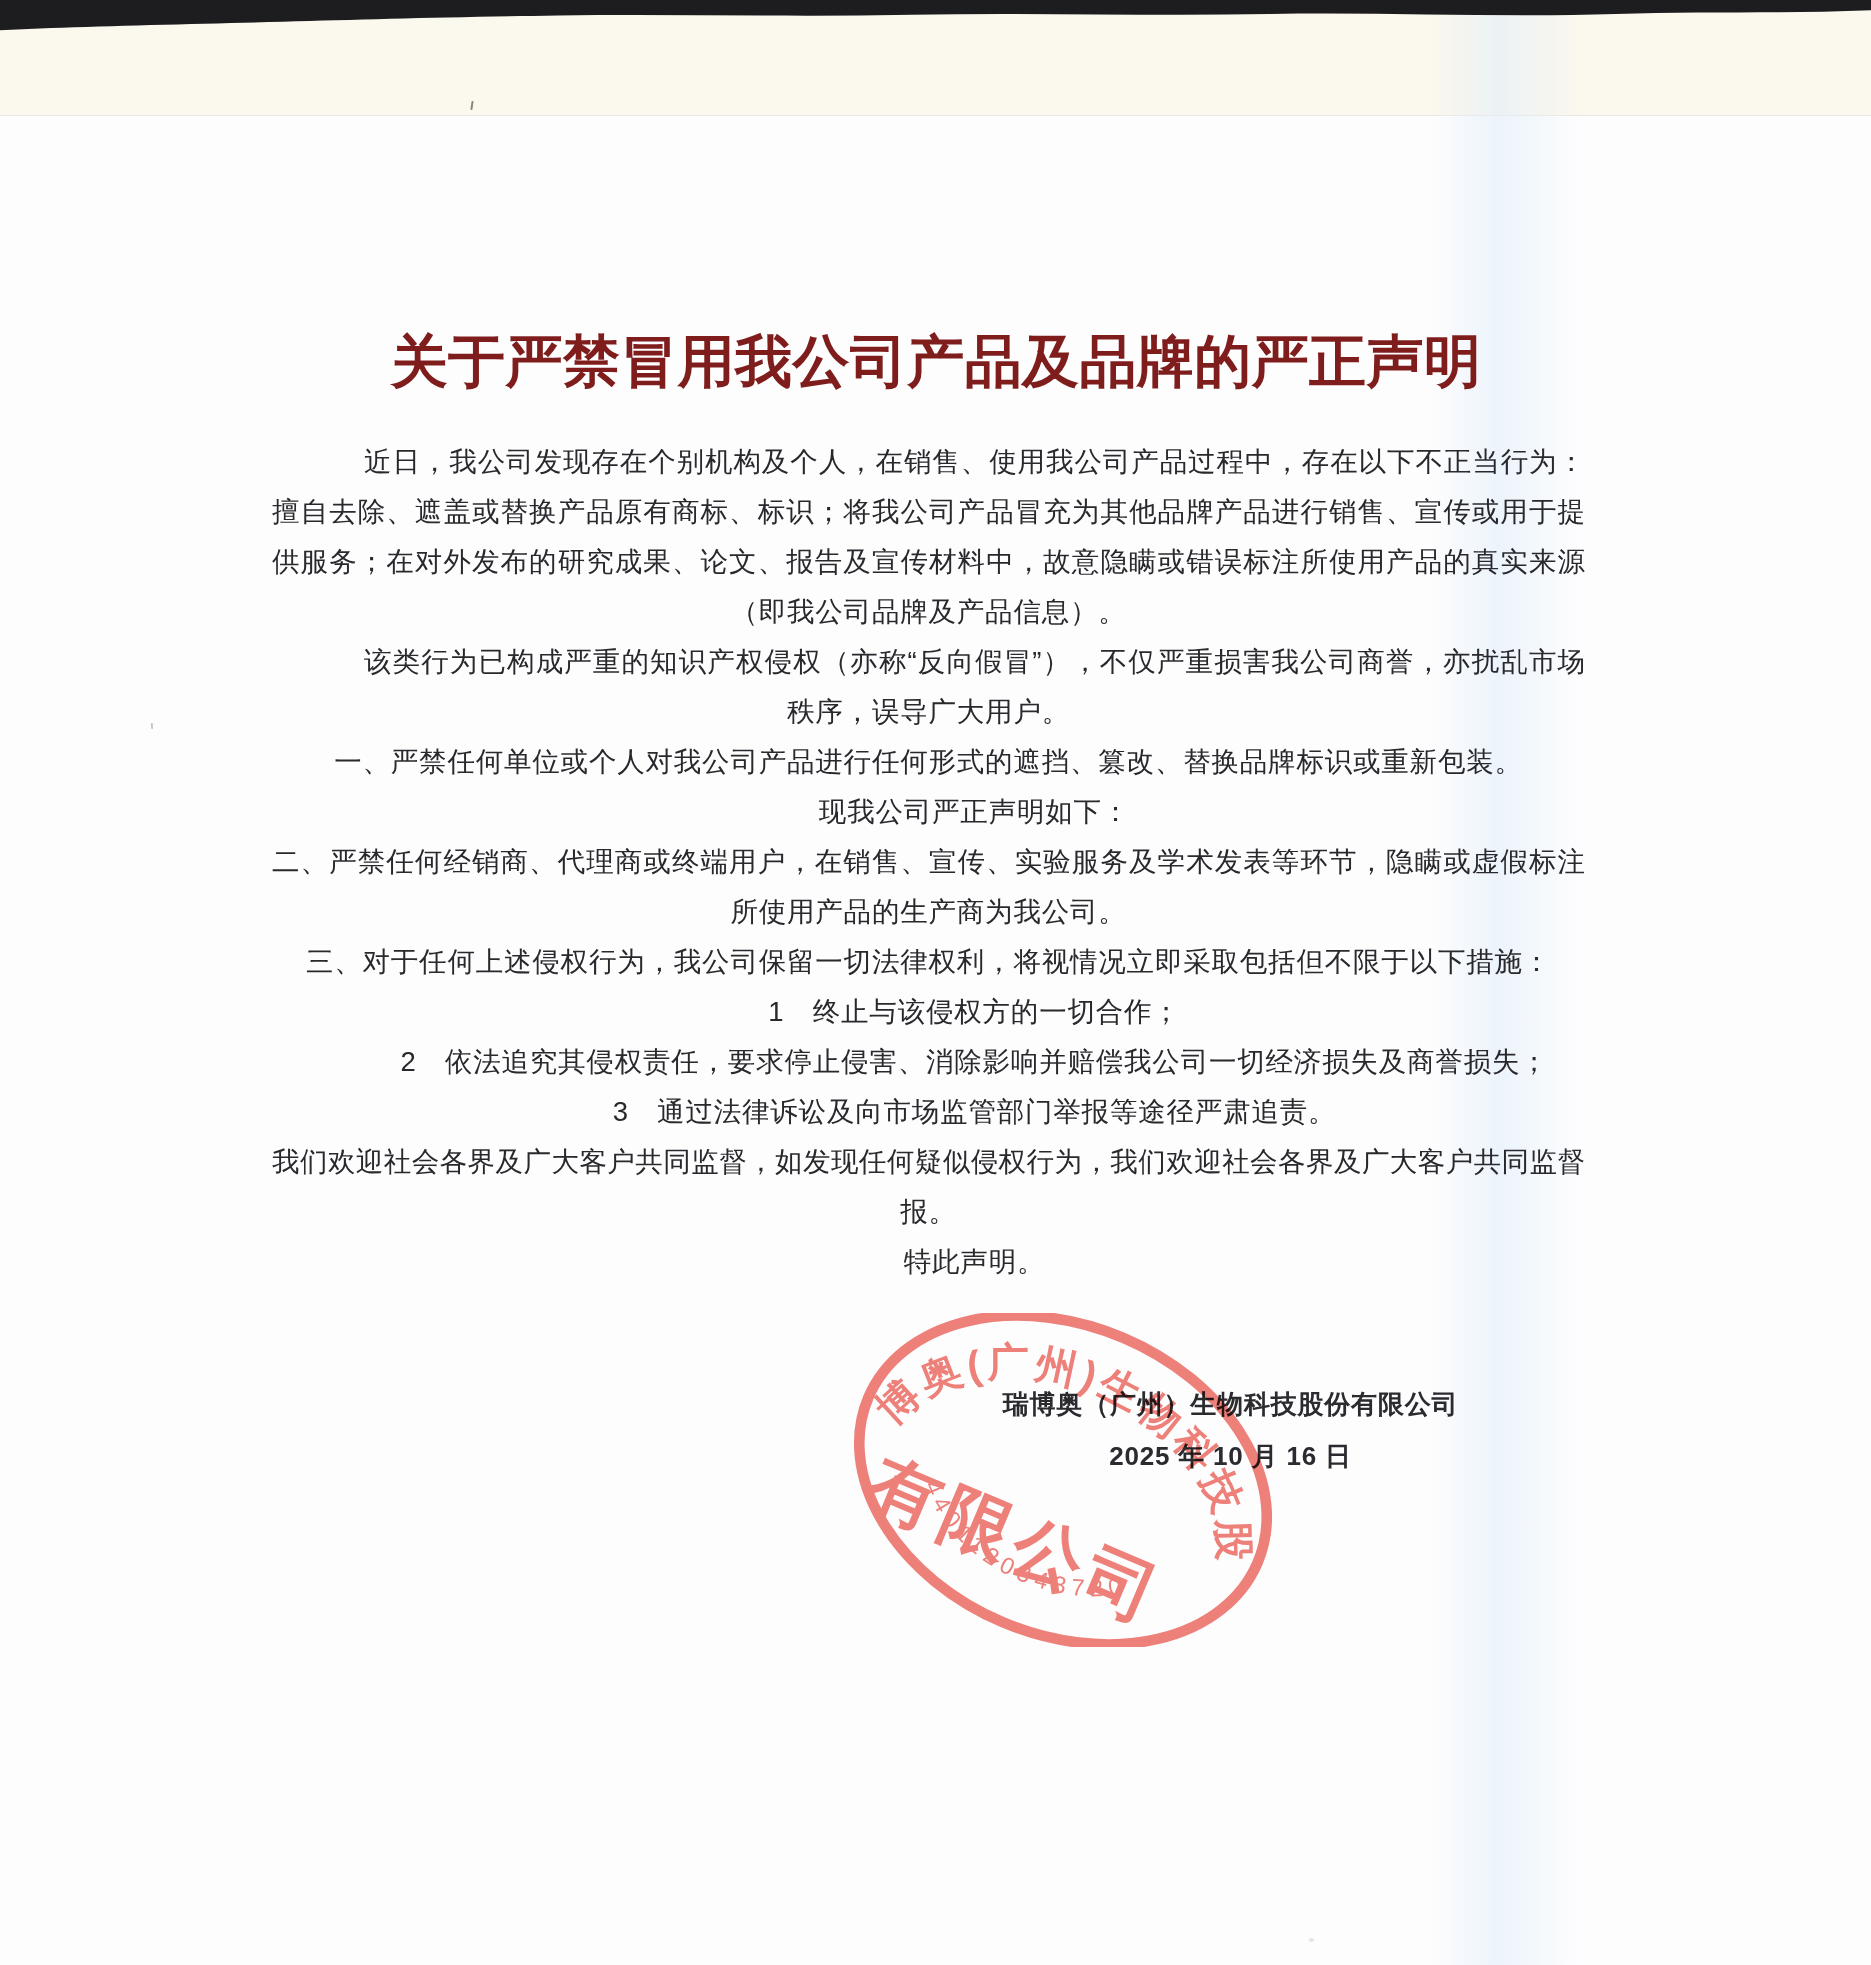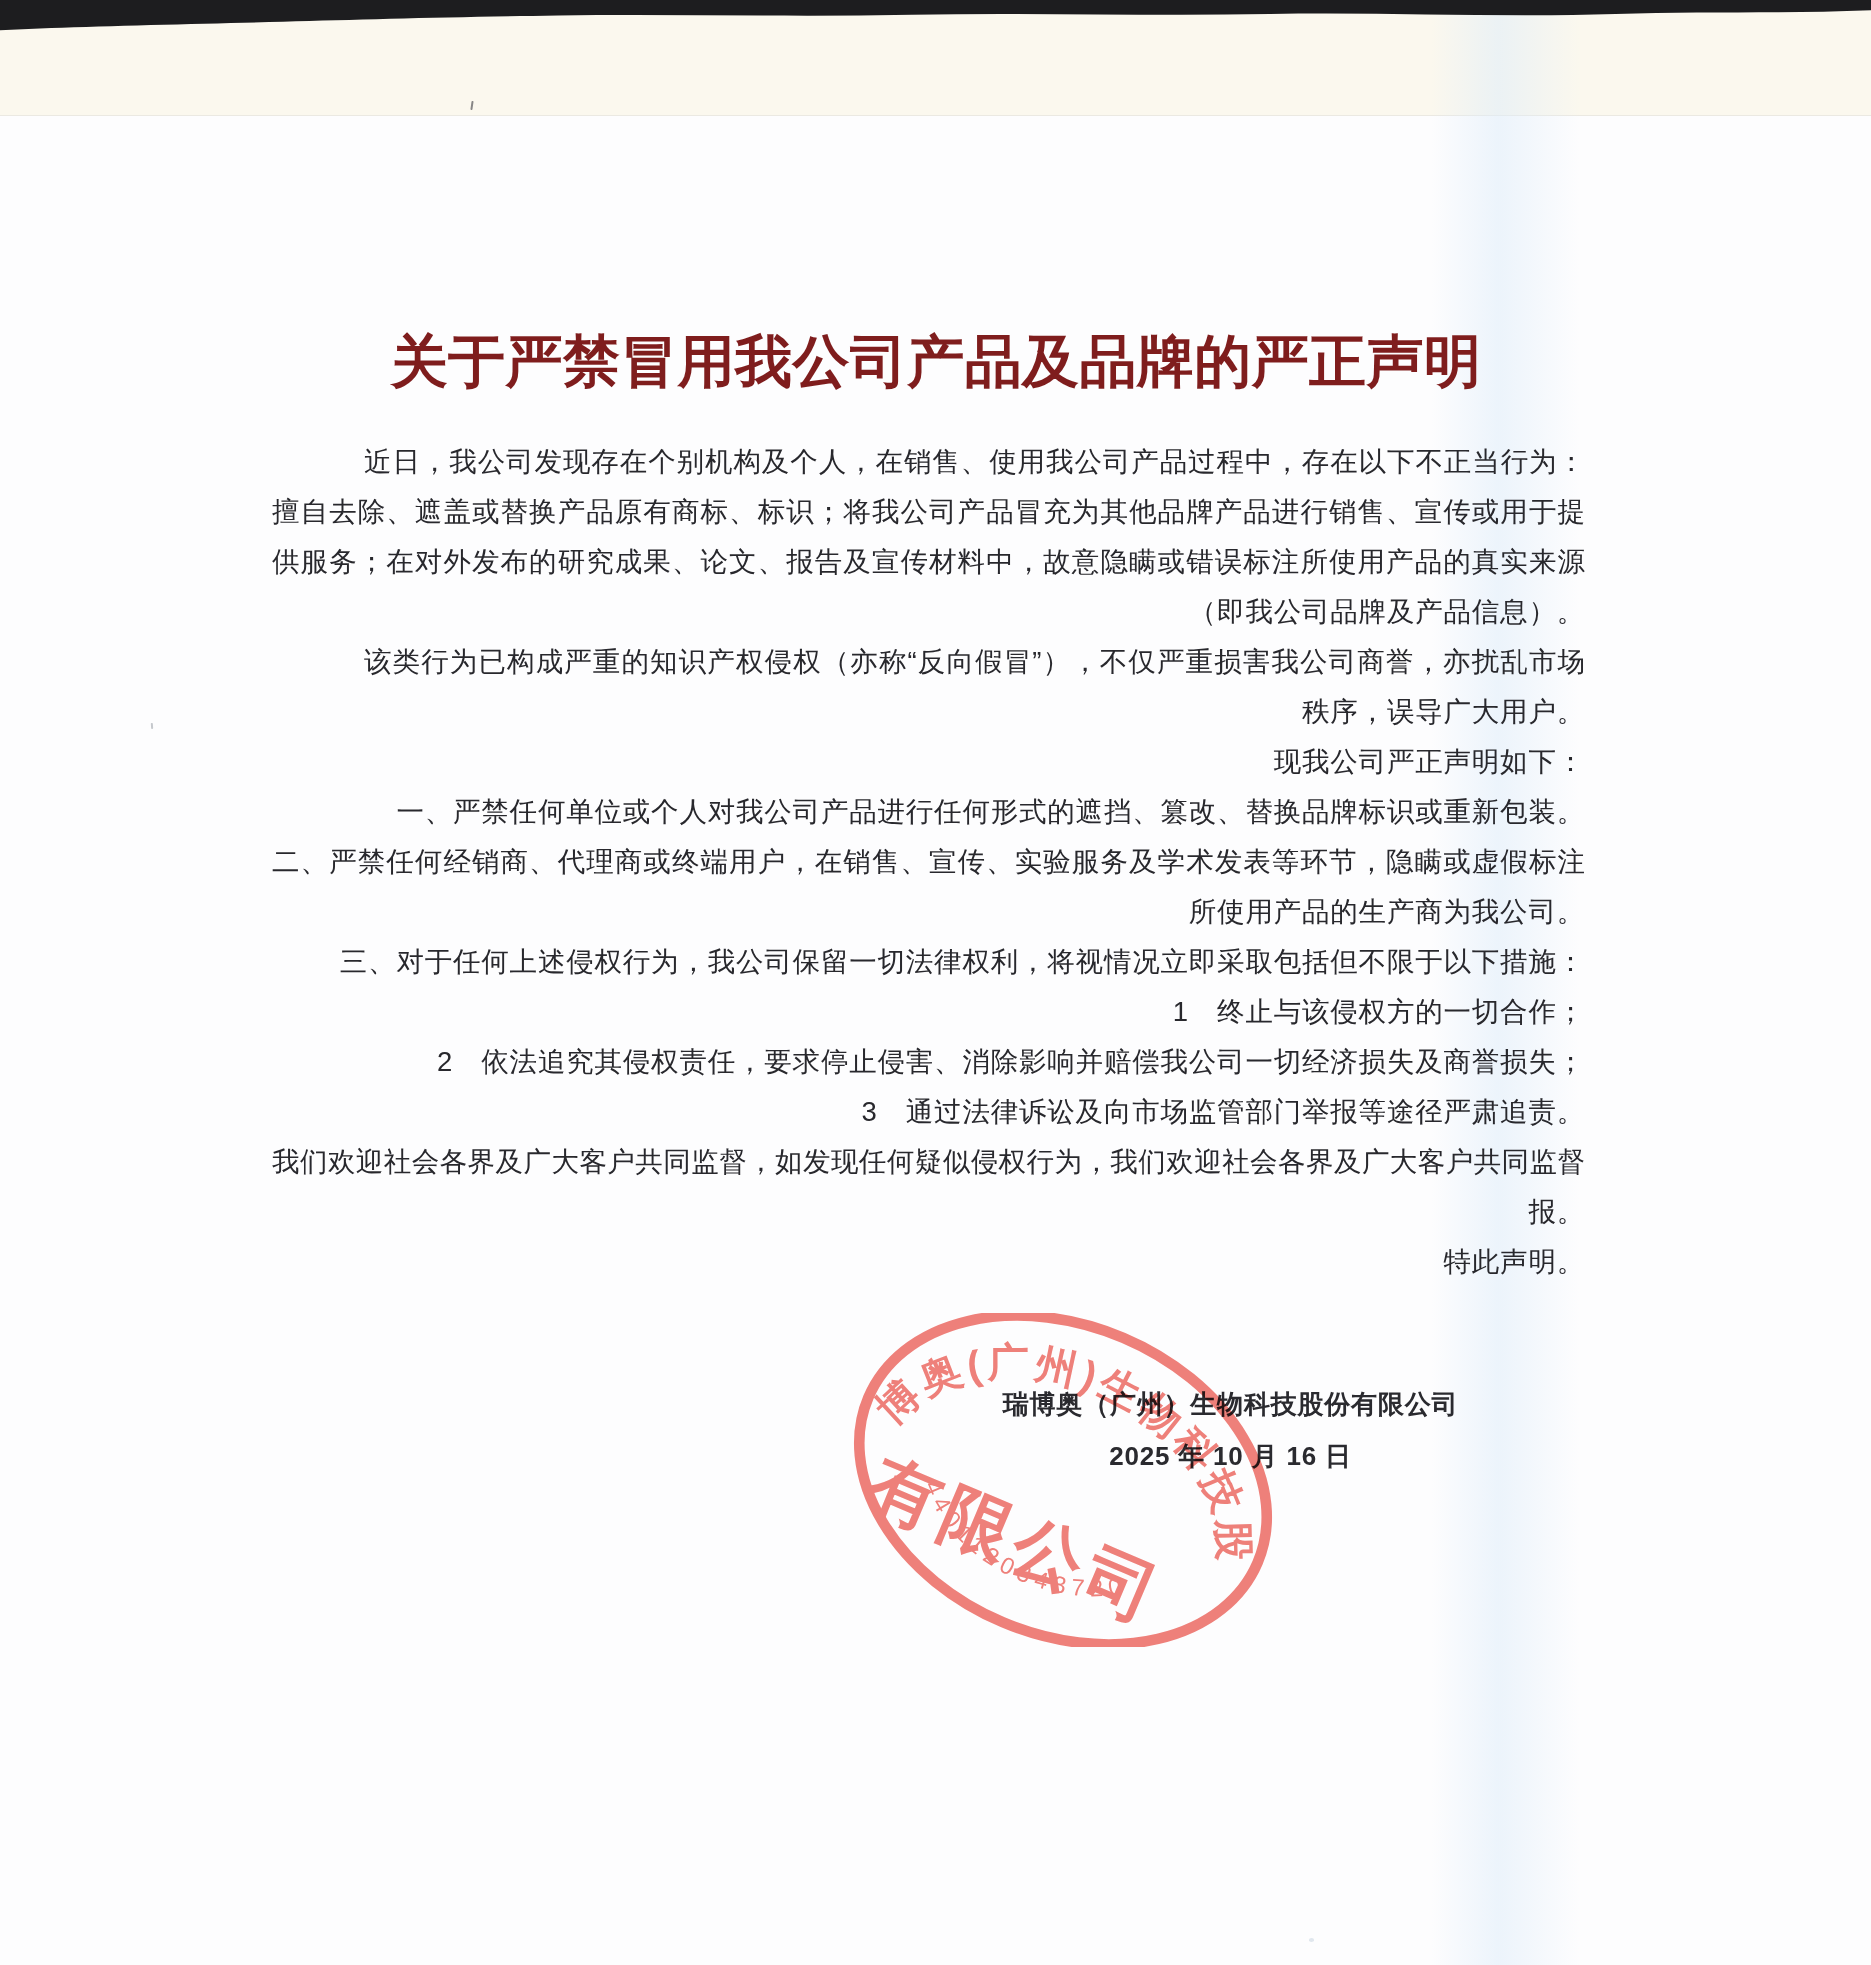--- a/index.html
+++ b/index.html
@@ -29,21 +29,21 @@
     font-size:57px;font-weight:700;letter-spacing:0.4px;
     color:#7f1d1d;
   }
   .body-block{
     position:absolute;left:272px;top:437px;width:1313px;
     font-size:27.5px;letter-spacing:0.8px;
   }
   .line{
     height:50px;line-height:50px;
     white-space:pre-wrap;
-    text-align:right;
+    text-align:center;
   }
   .line.fill{text-align:justify;text-align-last:justify;letter-spacing:0;}
   .signature{
     position:absolute;left:916px;top:1378px;width:629px;
     text-align:center;font-size:26px;color:#2a2a2f;letter-spacing:0.8px;font-weight:bold;
   }
   .signature .sig-line{height:52px;line-height:52px;}
   
   .stamp{
     position:absolute;left:839px;top:1313px;width:448px;height:334px;
@@ -71,22 +71,22 @@
 
   <h1 class="title">关于严禁冒用我公司产品及品牌的严正声明</h1>
 
   <div class="body-block" id="body-lines">
       <div class="line fill" style="padding-left: 92px;">近日，我公司发现存在个别机构及个人，在销售、使用我公司产品过程中，存在以下不正当行为：</div>
       <div class="line fill" style="padding-left: 0px;">擅自去除、遮盖或替换产品原有商标、标识；将我公司产品冒充为其他品牌产品进行销售、宣传或用于提</div>
       <div class="line fill" style="padding-left: 0px;">供服务；在对外发布的研究成果、论文、报告及宣传材料中，故意隐瞒或错误标注所使用产品的真实来源</div>
       <div class="line" style="padding-left: 0px;">（即我公司品牌及产品信息）。</div>
       <div class="line fill" style="padding-left: 92px;">该类行为已构成严重的知识产权侵权（亦称“反向假冒”），不仅严重损害我公司商誉，亦扰乱市场</div>
       <div class="line" style="padding-left: 0px;">秩序，误导广大用户。</div>
+      <div class="line" style="padding-left: 0px;">一、严禁任何单位或个人对我公司产品进行任何形式的遮挡、篡改、替换品牌标识或重新包装。</div>
       <div class="line" style="padding-left: 92px;">现我公司严正声明如下：</div>
-      <div class="line" style="padding-left: 0px;">一、严禁任何单位或个人对我公司产品进行任何形式的遮挡、篡改、替换品牌标识或重新包装。</div>
       <div class="line fill" style="padding-left: 0px;">二、严禁任何经销商、代理商或终端用户，在销售、宣传、实验服务及学术发表等环节，隐瞒或虚假标注</div>
       <div class="line" style="padding-left: 0px;">所使用产品的生产商为我公司。</div>
       <div class="line" style="padding-left: 0px;">三、对于任何上述侵权行为，我公司保留一切法律权利，将视情况立即采取包括但不限于以下措施：</div>
       <div class="line" style="padding-left: 92px;">1　终止与该侵权方的一切合作；</div>
       <div class="line" style="padding-left: 92px;">2　依法追究其侵权责任，要求停止侵害、消除影响并赔偿我公司一切经济损失及商誉损失；</div>
       <div class="line" style="padding-left: 92px;">3　通过法律诉讼及向市场监管部门举报等途径严肃追责。</div>
       <div class="line fill" style="padding-left: 0px;">我们欢迎社会各界及广大客户共同监督，如发现任何疑似侵权行为，我们欢迎社会各界及广大客户共同监督</div>
       <div class="line" style="padding-left: 0px;">报。</div>
       <div class="line" style="padding-left: 92px;">特此声明。</div>
     </div>

